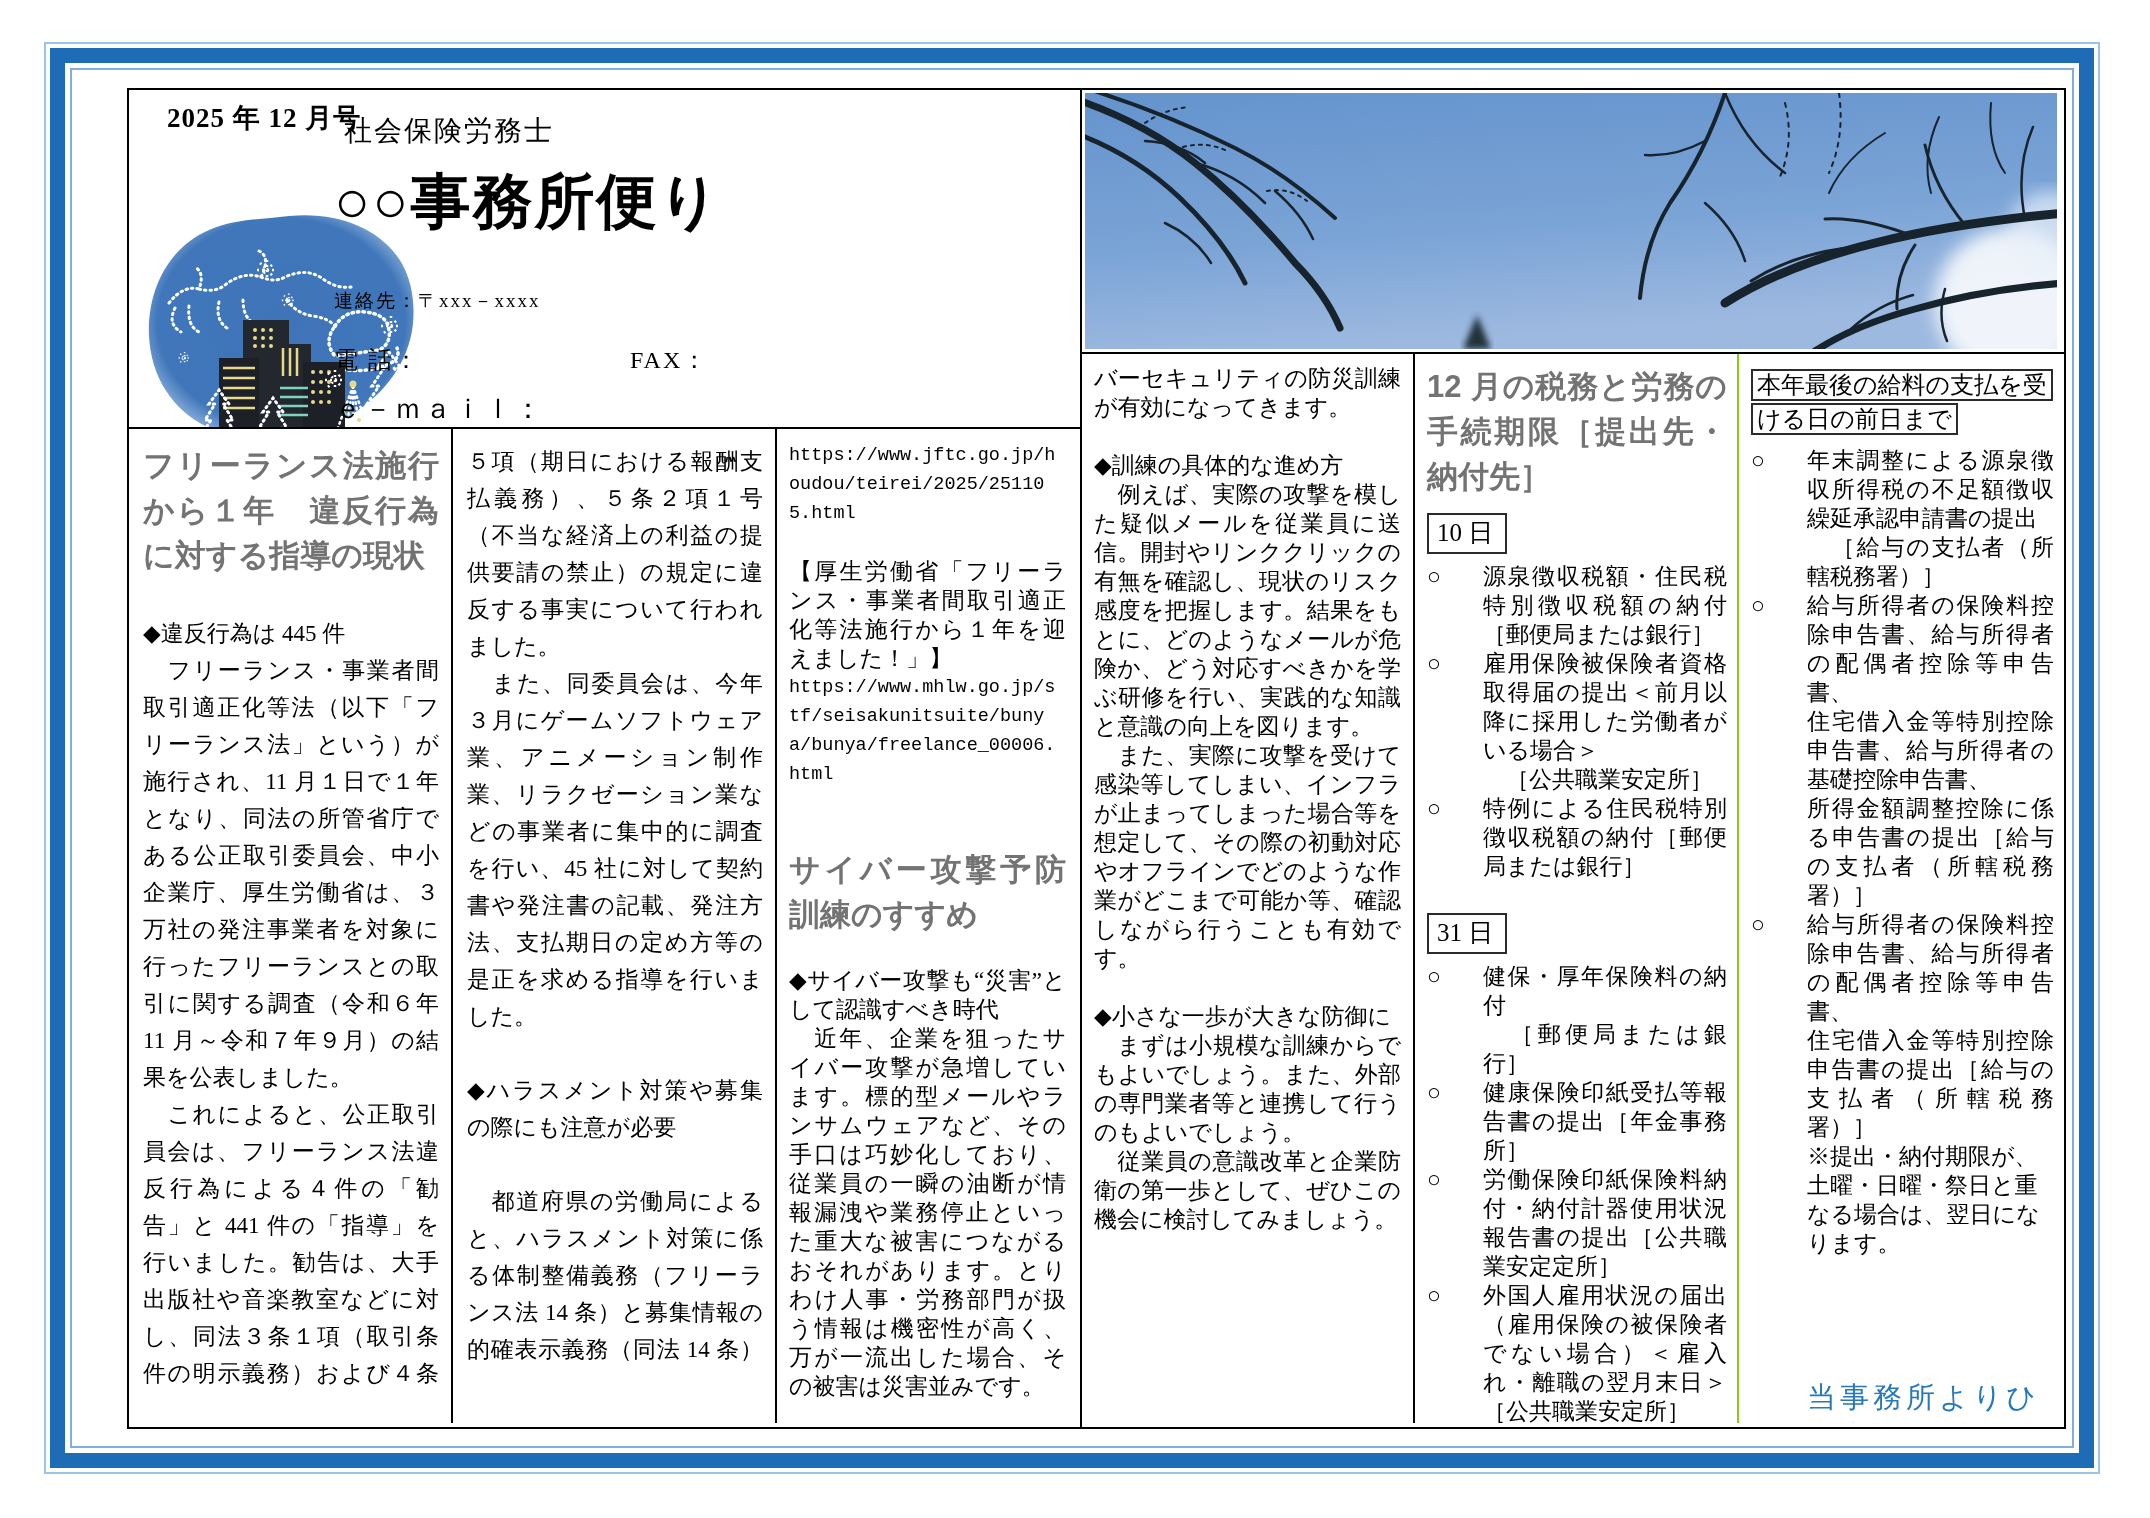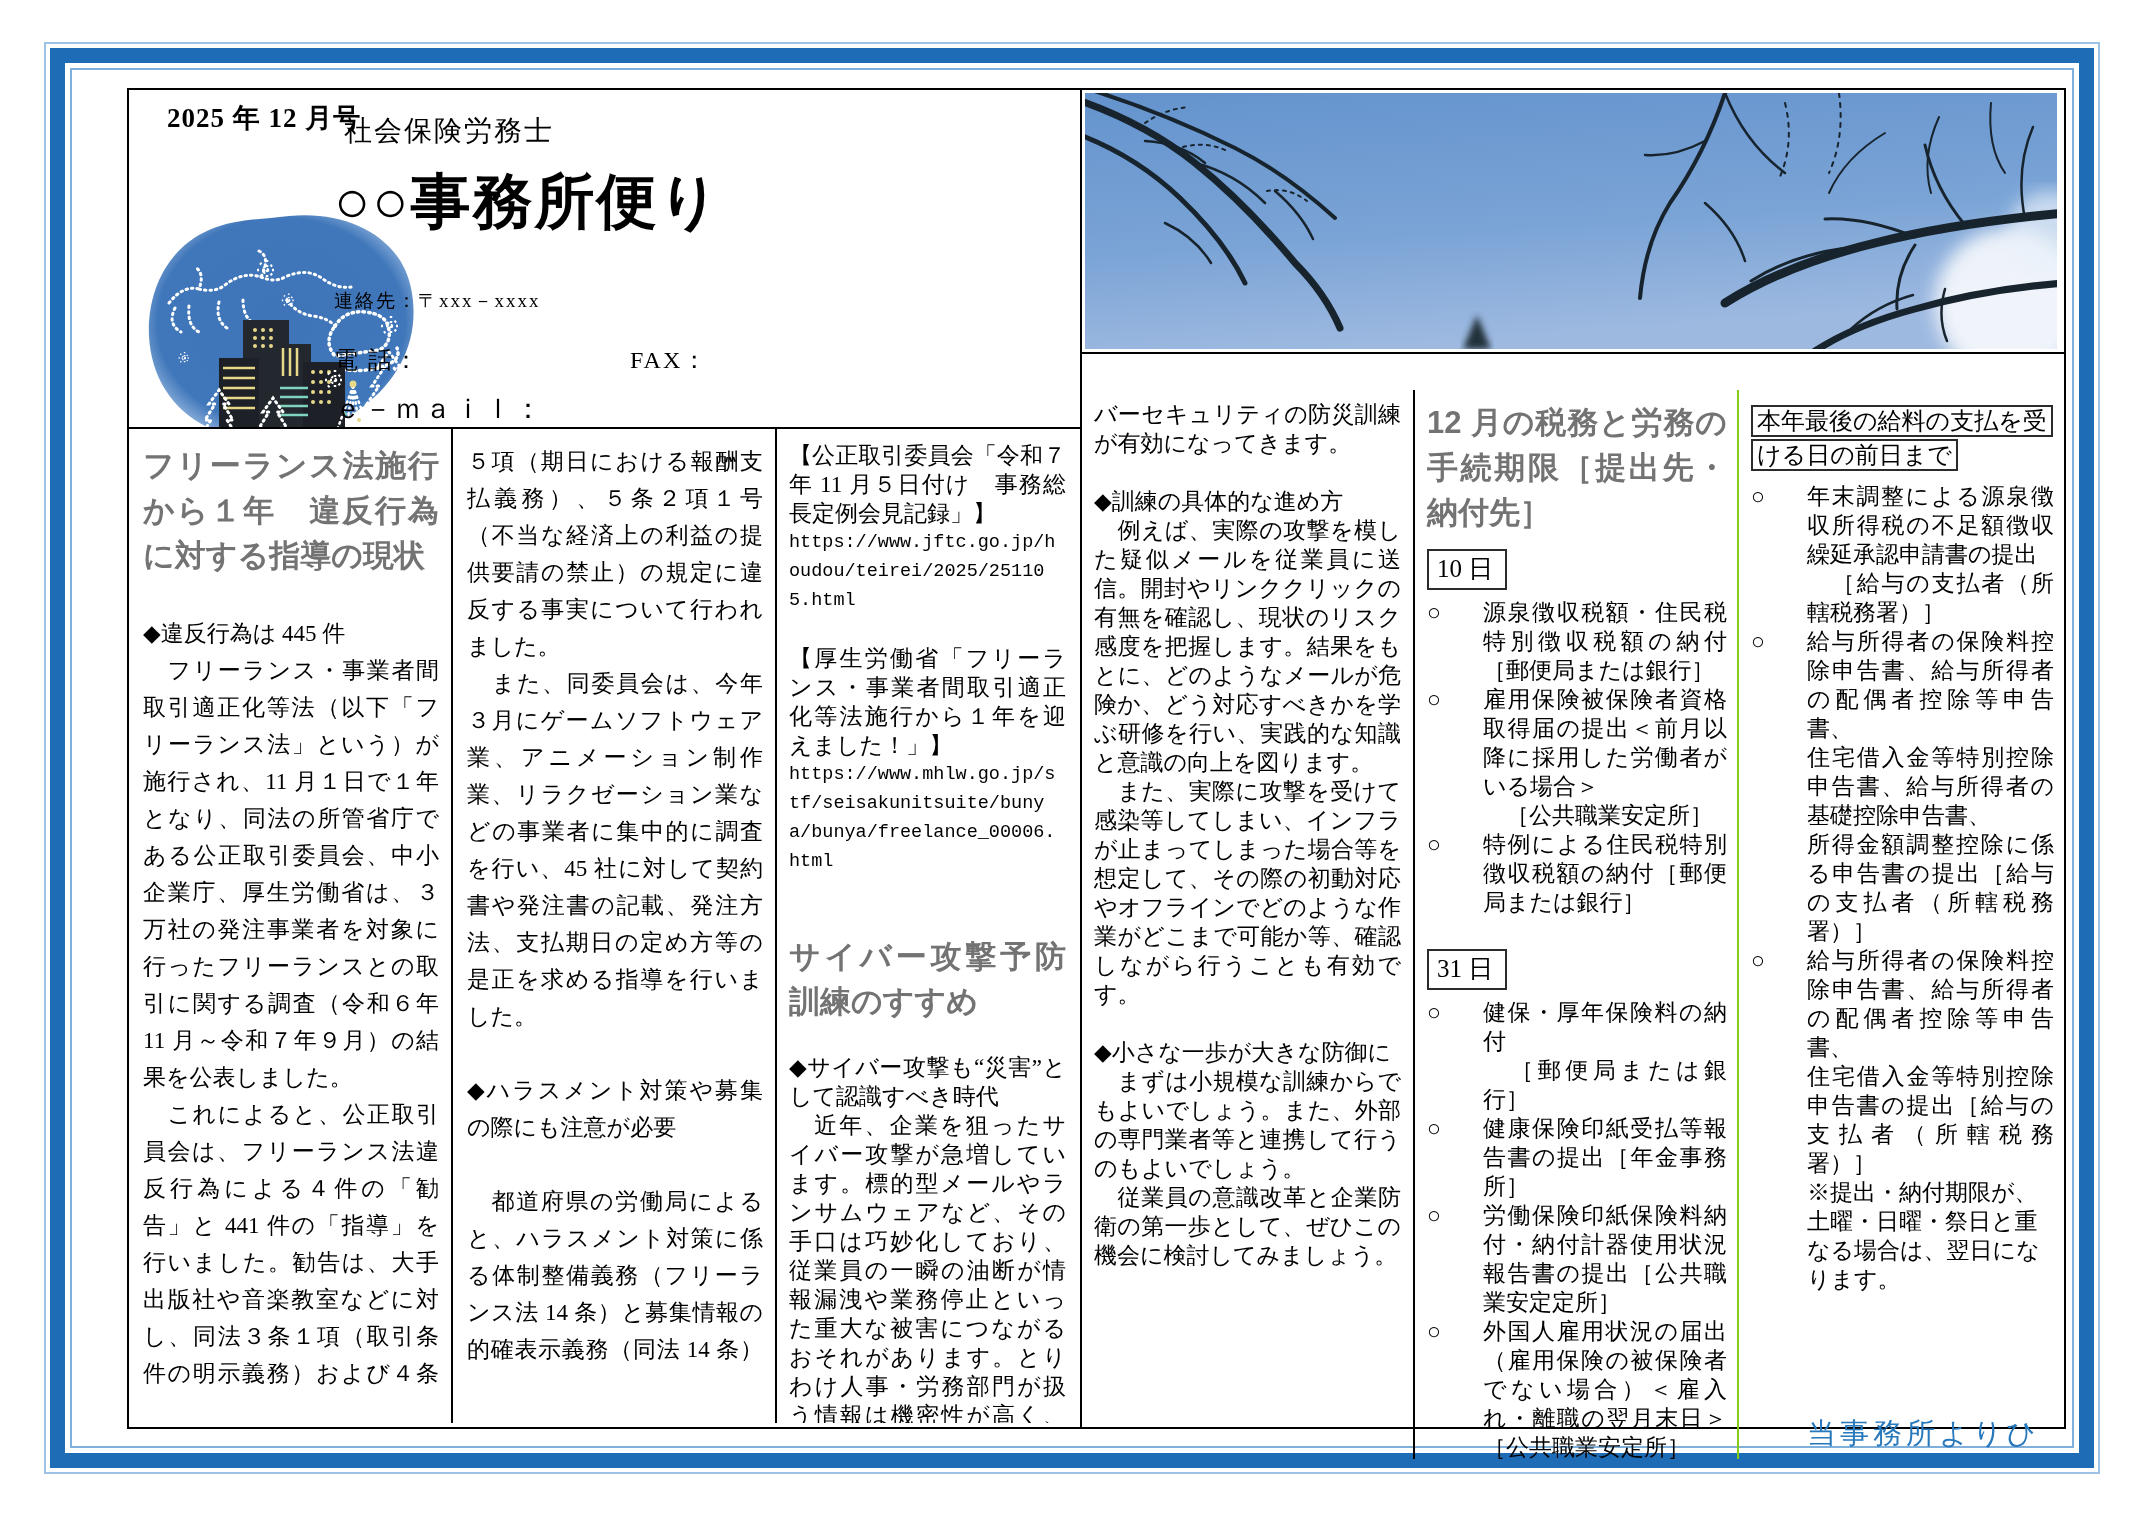--- a/index.html
+++ b/index.html
@@ -30,21 +30,21 @@
   .lcols{position:relative;display:flex;height:994px;overflow:hidden;}
   
   .art1{width:646px;height:100%;box-sizing:border-box;padding:14px 12px 10px 14px;
         column-count:2;column-gap:28px;column-fill:auto;overflow:hidden;}
   .divider12{position:absolute;left:322px;top:0;width:2px;height:100%;background:#000;}
   .col3{width:301px;border-left:2px solid #000;box-sizing:border-box;padding:12px 10px 10px 12px;overflow:hidden;}
 
   
   .rtable{position:absolute;left:1080px;top:88px;width:982px;height:1337px;border:2px solid #000;}
   .photo-cell{position:relative;height:264px;border-bottom:2px solid #000;background:#fff;padding:3px;box-sizing:border-box;overflow:hidden;}
-  .rcols{display:flex;height:1069px;overflow:hidden;margin-top:36px;}
+  .rcols{display:flex;height:1069px;overflow:hidden;}
   .col4{width:331px;box-sizing:border-box;padding:10px 12px;overflow:hidden;}
   .col5{width:324px;border-left:2px solid #000;box-sizing:border-box;padding:10px 10px 10px 12px;overflow:hidden;}
   .col6{flex:1;border-left:2px solid #84cc16;box-sizing:border-box;padding:10px 10px 10px 12px;overflow:hidden;}
 
   
   .h-blue{color:#737373;font-weight:bold;font-size:31px;line-height:45px;
           font-family:"Liberation Sans","DejaVu Sans",sans-serif;text-align:justify;}
   .body12{font-size:23px;line-height:37px;text-align:justify;}
   .body12 p{margin:0;}
   .sub12{font-size:23px;line-height:37px;margin-top:37px;text-align:justify;}
@@ -204,21 +204,20 @@
         </div>
         <div class="sub12">◆ハラスメント対策や募集の際にも注意が必要</div>
         <div class="body12" style="margin-top:37px;">
           <p>　都道府県の労働局によると、ハラスメント対策に係る体制整備義務（フリーランス法 14 条）と募集情報の的確表示義務（同法 14 条）の違反に関する指導等が多くなっています。</p>
 
         </div>
       </div>
       <div class="divider12"></div>
 
       <div class="col3">
-        <div class="ref">【公正取引委員会「令和７年 11 月５日付け　事務総長定例会見記録」】</div>
         <span class="url">https://www.jftc.go.jp/houdou/teirei/2025/251105.html</span>
         <div class="gapT"></div>
         <div class="ref">【厚生労働省「フリーランス・事業者間取引適正化等法施行から１年を迎えました！」】</div>
         <span class="url">https://www.mhlw.go.jp/stf/seisakunitsuite/bunya/bunya/freelance_00006.html</span>
         <div class="gap2T"></div>
         <div class="h-blue">サイバー攻撃予防訓練のすすめ</div>
         <div class="subT">◆サイバー攻撃も“災害”として認識すべき時代</div>
         <div class="bodyT">
           <p>　近年、企業を狙ったサイバー攻撃が急増しています。標的型メールやランサムウェアなど、その手口は巧妙化しており、従業員の一瞬の油断が情報漏洩や業務停止といった重大な被害につながるおそれがあります。とりわけ人事・労務部門が扱う情報は機密性が高く、万が一流出した場合、その被害は災害並みです。</p>
 

